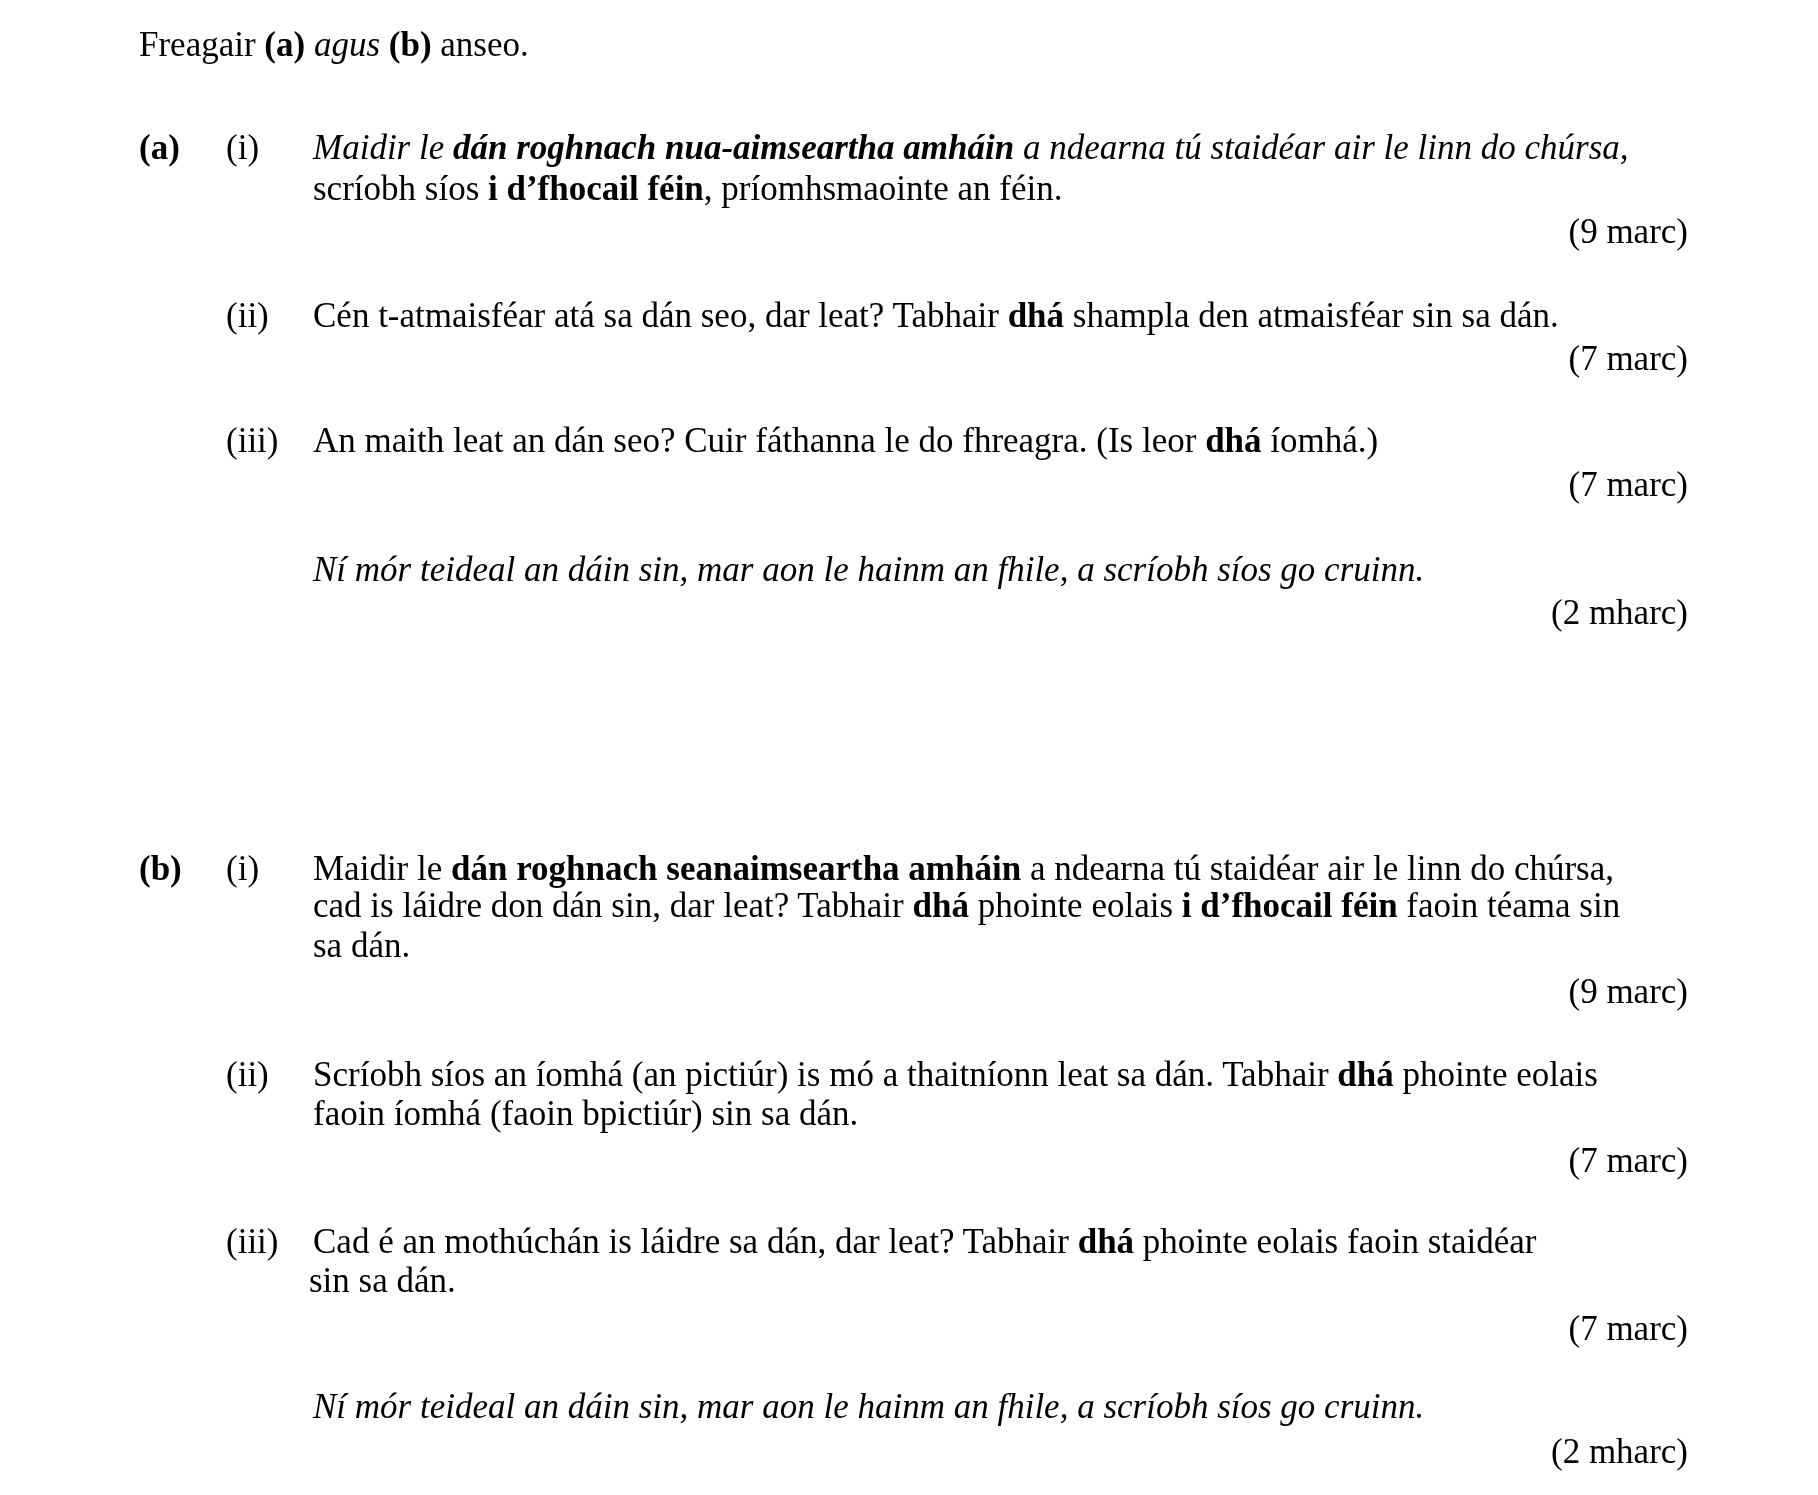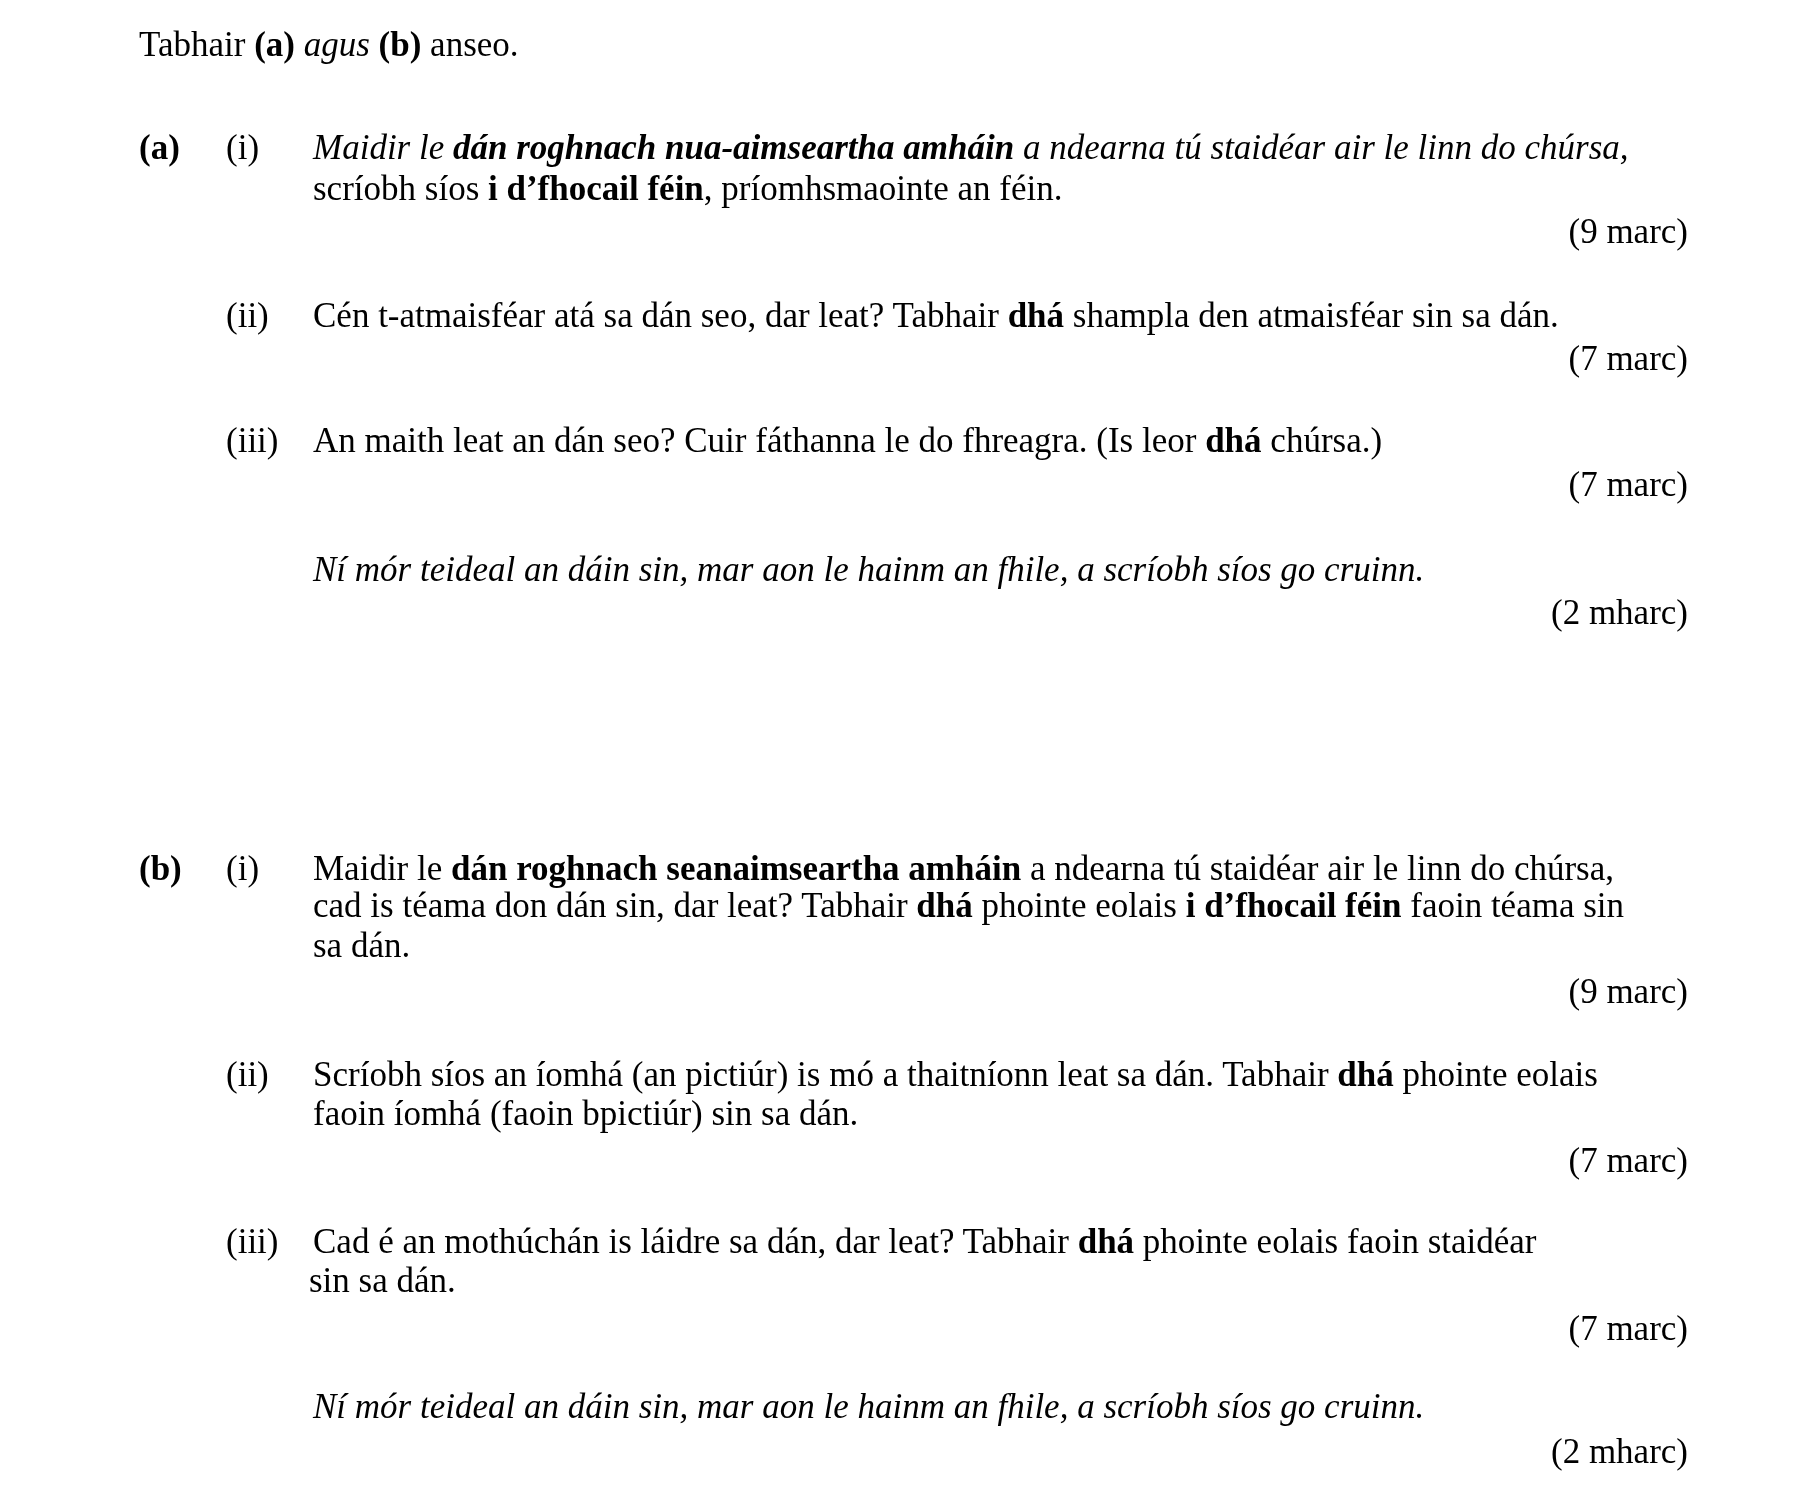--- a/index.html
+++ b/index.html
@@ -9,21 +9,21 @@
   .lbl { position:absolute; white-space:nowrap; line-height:40px; }
   .mk { position:absolute; right:130px; white-space:nowrap; line-height:40px; text-align:center; }
   b { font-weight:bold; }
   i { font-style:italic; }
   .it { font-style:italic; }
 </style>
 </head>
 <body>
 
 <div class="ln" style="left:139px; top:25px;">
-  <span>Tabhair </span><b>(a)</b><span> </span><i>agus</i><span> </span><b>(b)</b><span> anseo.</span>
+  <span>Freagair </span><b>(a)</b><span> </span><i>agus</i><span> </span><b>(b)</b><span> anseo.</span>
 </div>
 
 <section>
   <b class="lbl" style="left:139px; top:128px;">(a)</b>
 
   <span class="lbl" style="left:226px; top:128px;">(i)</span>
   <div class="ln" style="left:313px; top:128px;font-style:italic;">
     <span>Maidir le </span><b>dán roghnach nua-aimseartha amháin</b><span> a ndearna tú staidéar air le linn do chúrsa,</span>
   </div>
   <div class="ln" style="left:313px; top:169px;">
@@ -32,37 +32,37 @@
   <div class="mk" style="top:212px;">(9 marc)</div>
 
   <span class="lbl" style="left:226px; top:296px;">(ii)</span>
   <div class="ln" style="left:313px; top:296px;">
     <span>Cén t-atmaisféar atá sa dán seo, dar leat? Tabhair </span><b>dhá</b><span> shampla den atmaisféar sin sa dán.</span>
   </div>
   <div class="mk" style="top:339px;">(7 marc)</div>
 
   <span class="lbl" style="left:226px; top:421px;">(iii)</span>
   <div class="ln" style="left:313px; top:421px;">
-    <span>An maith leat an dán seo? Cuir fáthanna le do fhreagra. (Is leor </span><b>dhá</b><span> chúrsa.)</span>
+    <span>An maith leat an dán seo? Cuir fáthanna le do fhreagra. (Is leor </span><b>dhá</b><span> íomhá.)</span>
   </div>
   <div class="mk" style="top:465px;">(7 marc)</div>
 
   <div class="ln it" style="left:313px; top:550px;">Ní mór teideal an dáin sin, mar aon le hainm an fhile, a scríobh síos go cruinn.</div>
   <div class="mk" style="top:593px;">(2 mharc)</div>
 </section>
 
 <section>
   <b class="lbl" style="left:139px; top:849px;">(b)</b>
 
   <span class="lbl" style="left:226px; top:849px;">(i)</span>
   <div class="ln" style="left:313px; top:849px;">
     <span>Maidir le </span><b>dán roghnach seanaimseartha amháin</b><span> a ndearna tú staidéar air le linn do chúrsa,</span>
   </div>
   <div class="ln" style="left:313px; top:886px;">
-    <span>cad is téama don dán sin, dar leat? Tabhair </span><b>dhá</b><span> phointe eolais </span><b>i d’fhocail féin</b><span> faoin téama sin</span>
+    <span>cad is láidre don dán sin, dar leat? Tabhair </span><b>dhá</b><span> phointe eolais </span><b>i d’fhocail féin</b><span> faoin téama sin</span>
   </div>
   <div class="ln" style="left:313px; top:926px;">
     <span>sa dán.</span>
   </div>
   <div class="mk" style="top:972px;">(9 marc)</div>
 
   <span class="lbl" style="left:226px; top:1055px;">(ii)</span>
   <div class="ln" style="left:313px; top:1055px;">
     <span>Scríobh síos an íomhá (an pictiúr) is mó a thaitníonn leat sa dán. Tabhair </span><b>dhá</b><span> phointe eolais</span>
   </div>

